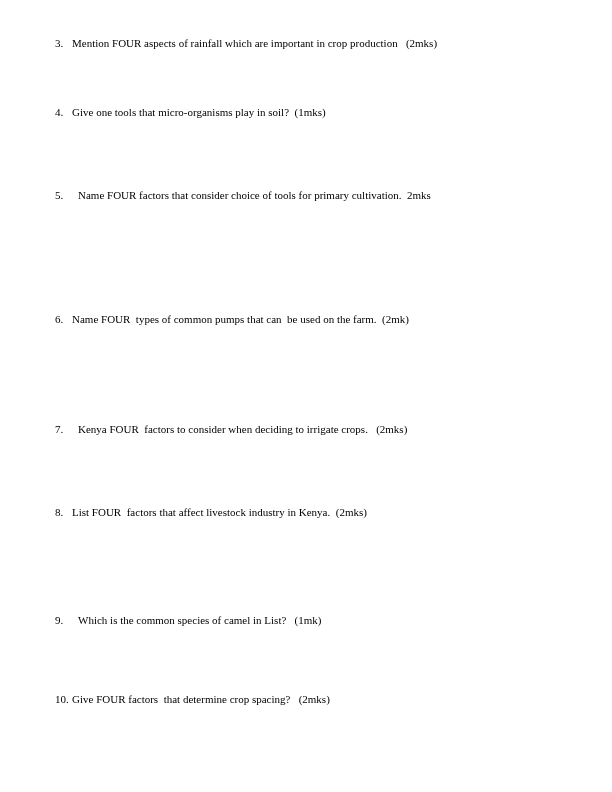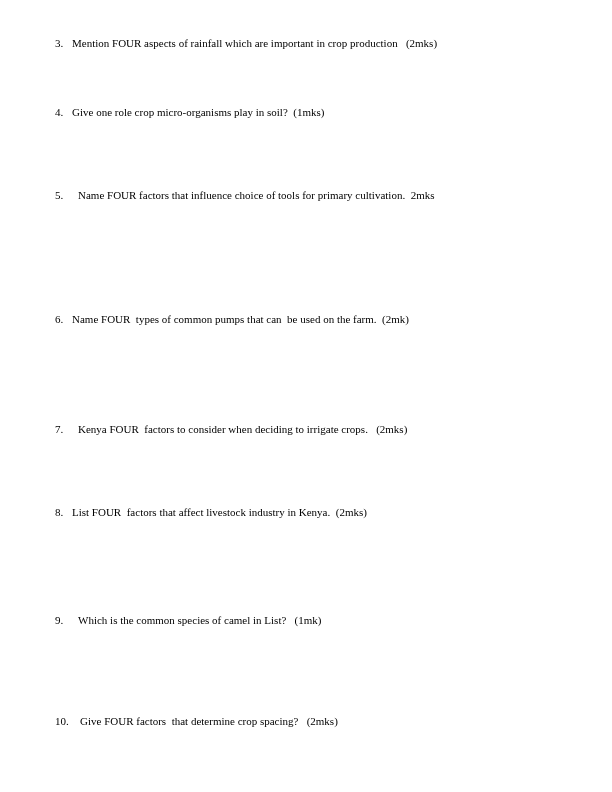--- a/index.html
+++ b/index.html
@@ -42,26 +42,26 @@
 <body>
 
 <div class="page">
   <div class="question" style="top:37px;">
     <span class="qnum" style="width:17px;">3.</span>
     <span class="qtext">Mention FOUR aspects of rainfall which are important in crop production   (2mks)</span>
   </div>
 
   <div class="question" style="top:106px;">
     <span class="qnum" style="width:17px;">4.</span>
-    <span class="qtext">Give one role crop micro-organisms play in soil?  (1mks)</span>
+    <span class="qtext">Give one tools that micro-organisms play in soil?  (1mks)</span>
   </div>
 
   <div class="question" style="top:189px;">
     <span class="qnum" style="width:23px;">5.</span>
-    <span class="qtext">Name FOUR factors that influence choice of tools for primary cultivation.  2mks</span>
+    <span class="qtext">Name FOUR factors that consider choice of tools for primary cultivation.  2mks</span>
   </div>
 
   <div class="question" style="top:313px;">
     <span class="qnum" style="width:17px;">6.</span>
     <span class="qtext">Name FOUR  types of common pumps that can  be used on the farm.  (2mk)</span>
   </div>
 
   <div class="question" style="top:423px;">
     <span class="qnum" style="width:23px;">7.</span>
     <span class="qtext">Kenya FOUR  factors to consider when deciding to irrigate crops.   (2mks)</span>
@@ -70,17 +70,17 @@
   <div class="question" style="top:506px;">
     <span class="qnum" style="width:17px;">8.</span>
     <span class="qtext">List FOUR  factors that affect livestock industry in Kenya.  (2mks)</span>
   </div>
 
   <div class="question" style="top:614px;">
     <span class="qnum" style="width:23px;">9.</span>
     <span class="qtext">Which is the common species of camel in List?   (1mk)</span>
   </div>
 
-  <div class="question" style="top:715px;gap:8px;">
+  <div class="question" style="top:693px;">
     <span class="qnum" style="width:17px;">10.</span>
     <span class="qtext">Give FOUR factors  that determine crop spacing?   (2mks)</span>
   </div>
 </div>
 
 </body></html>

